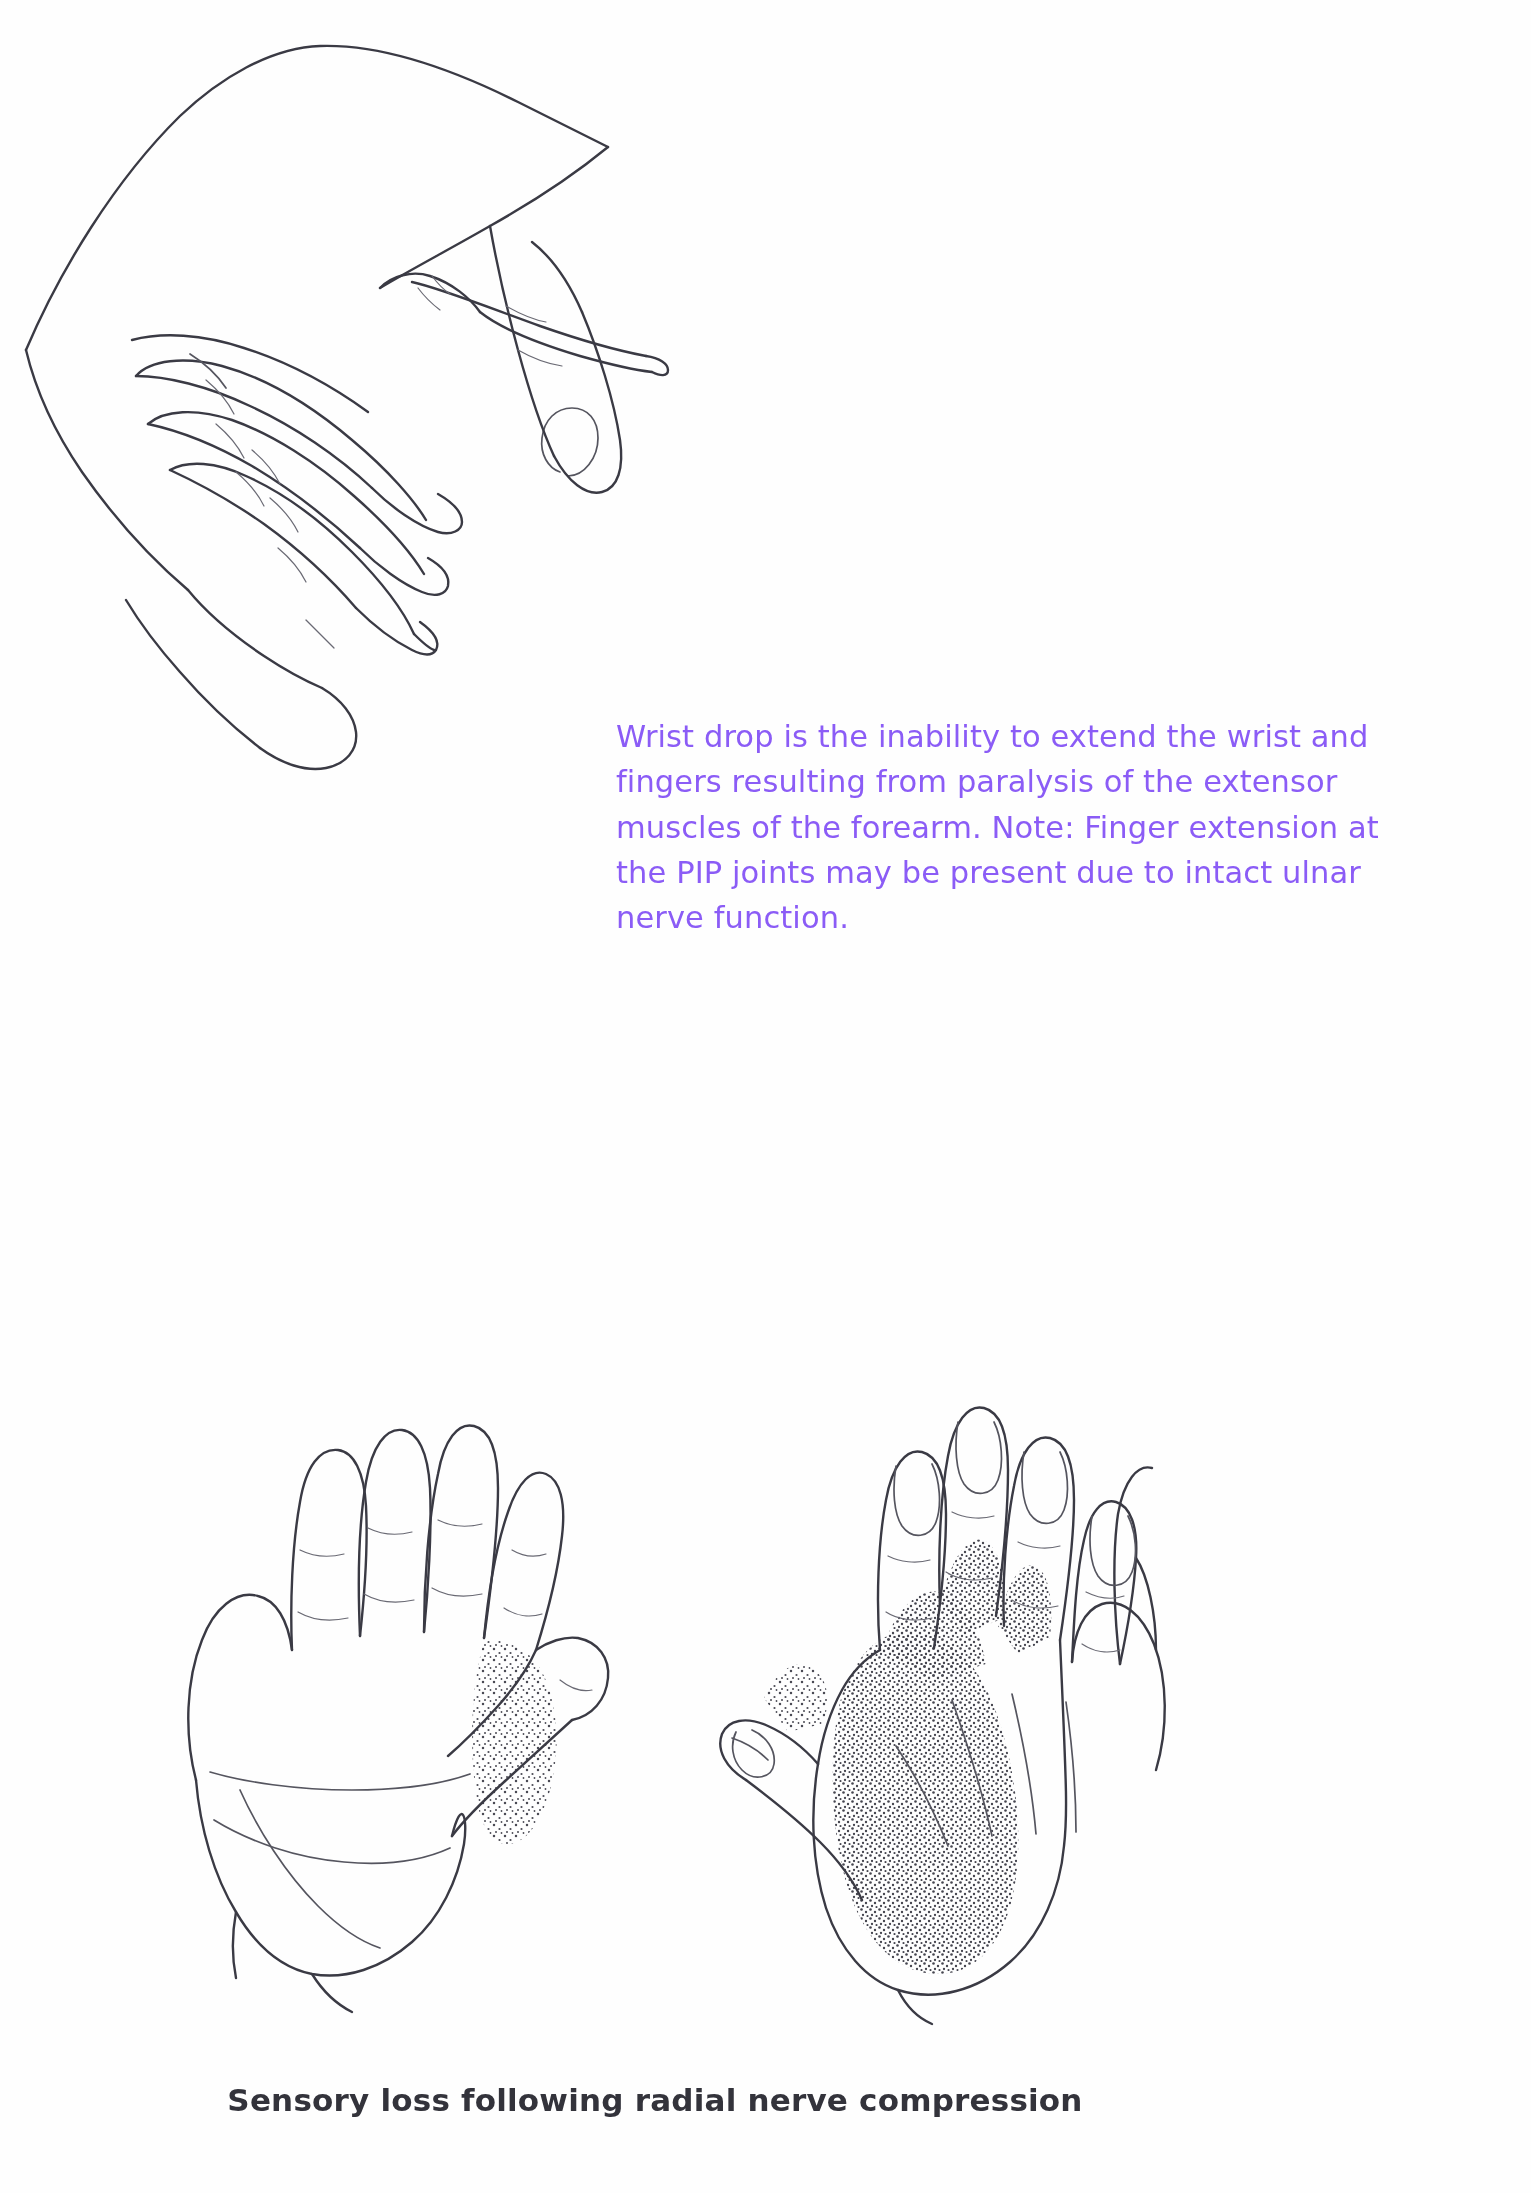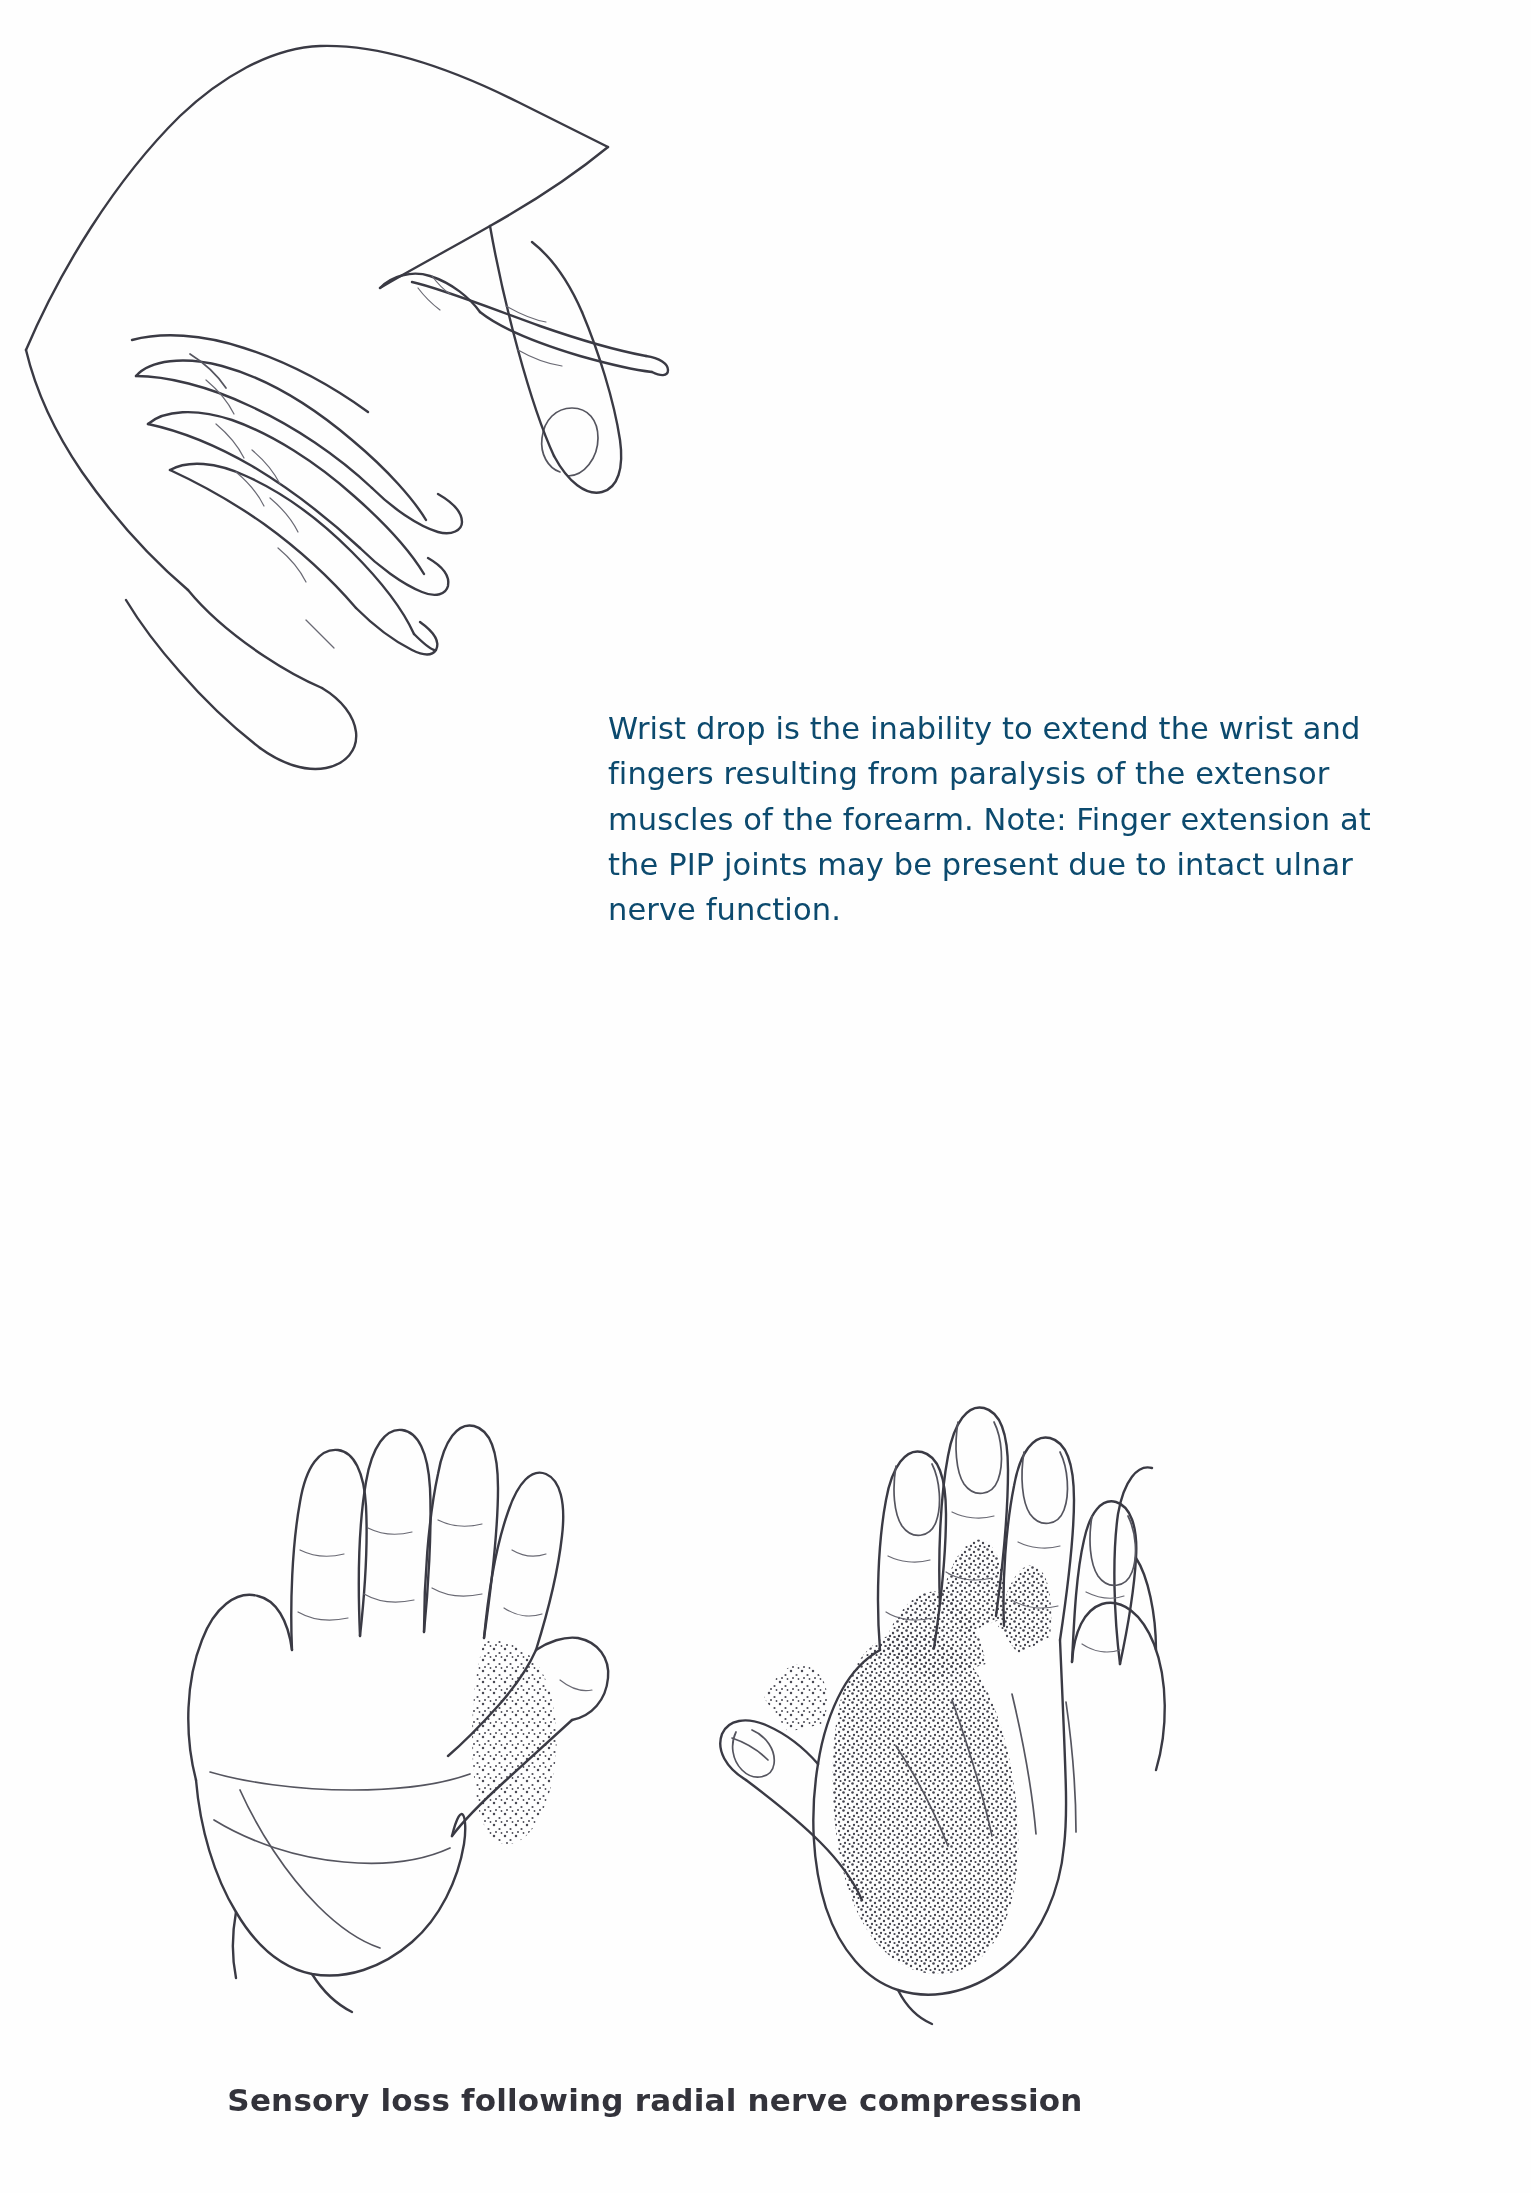--- a/index.html
+++ b/index.html
@@ -32,25 +32,25 @@
   .fig-wristdrop svg { display: block; width: 100%; height: 100%; }
 
   
   .caption-block {
     position: absolute;
     left: 608px;
     top: 706px;
     width: 800px;
   }
   .caption-block p {
-    margin: 0;
+    margin: 8px;
     font-family: "DejaVu Sans", sans-serif;
     font-size: 30.5px;
     line-height: 1.485;
-    color: #0c4a6e;
+    color: #8b5cf6;
     letter-spacing: 0.1px;
   }
 
   
   .fig-sensory {
     position: absolute;
     left: 140px;
     top: 1350px;
     width: 1260px;
     height: 700px;

